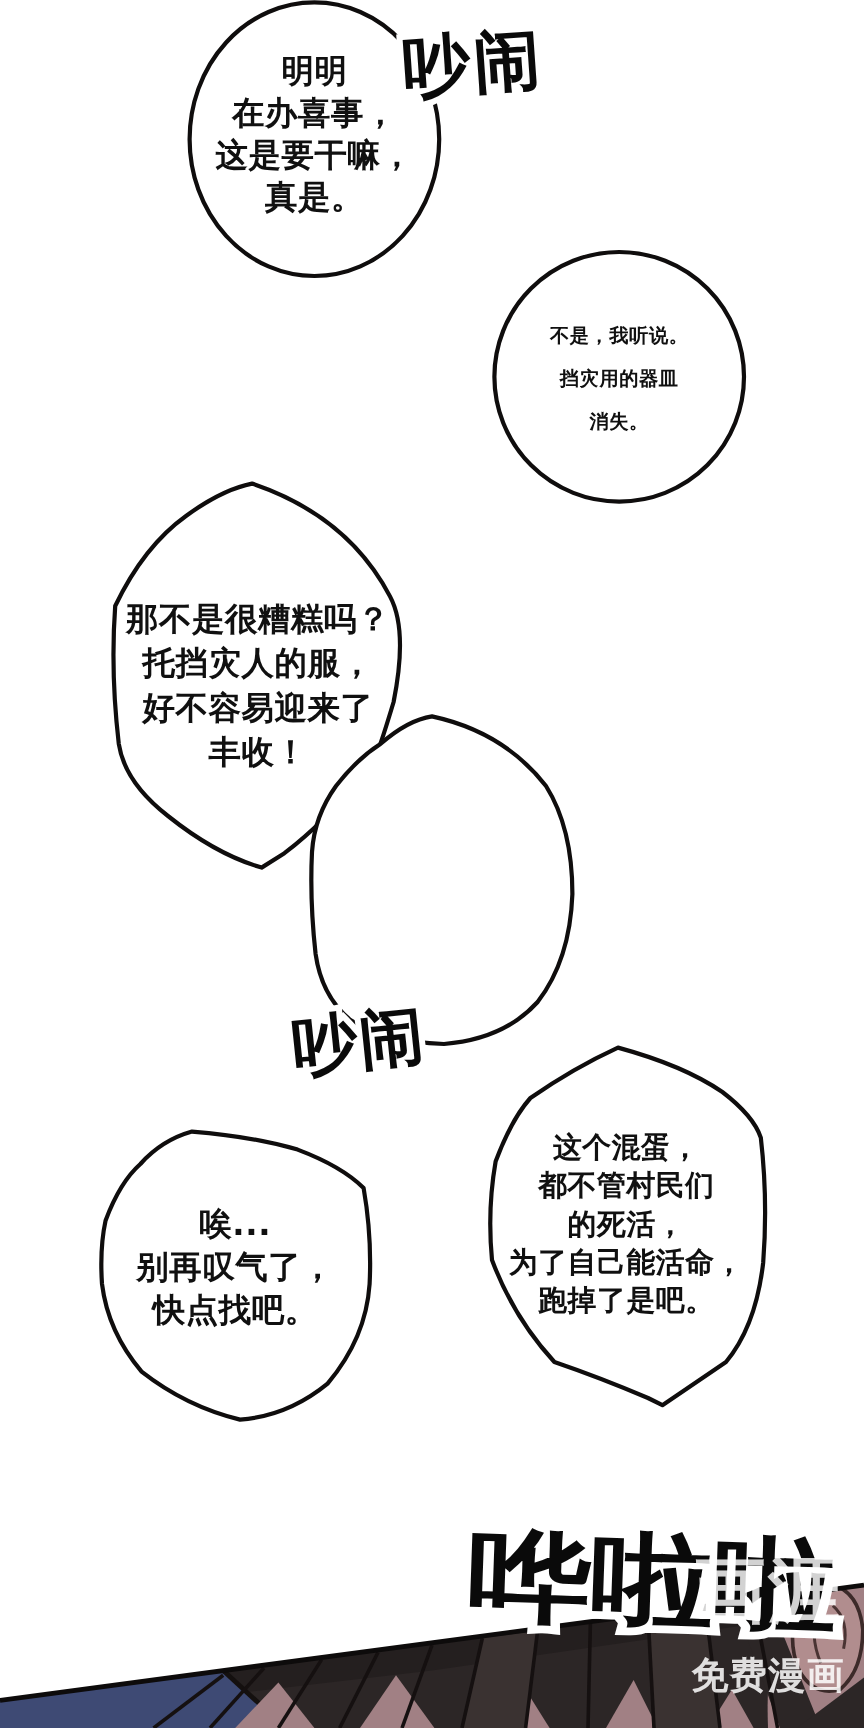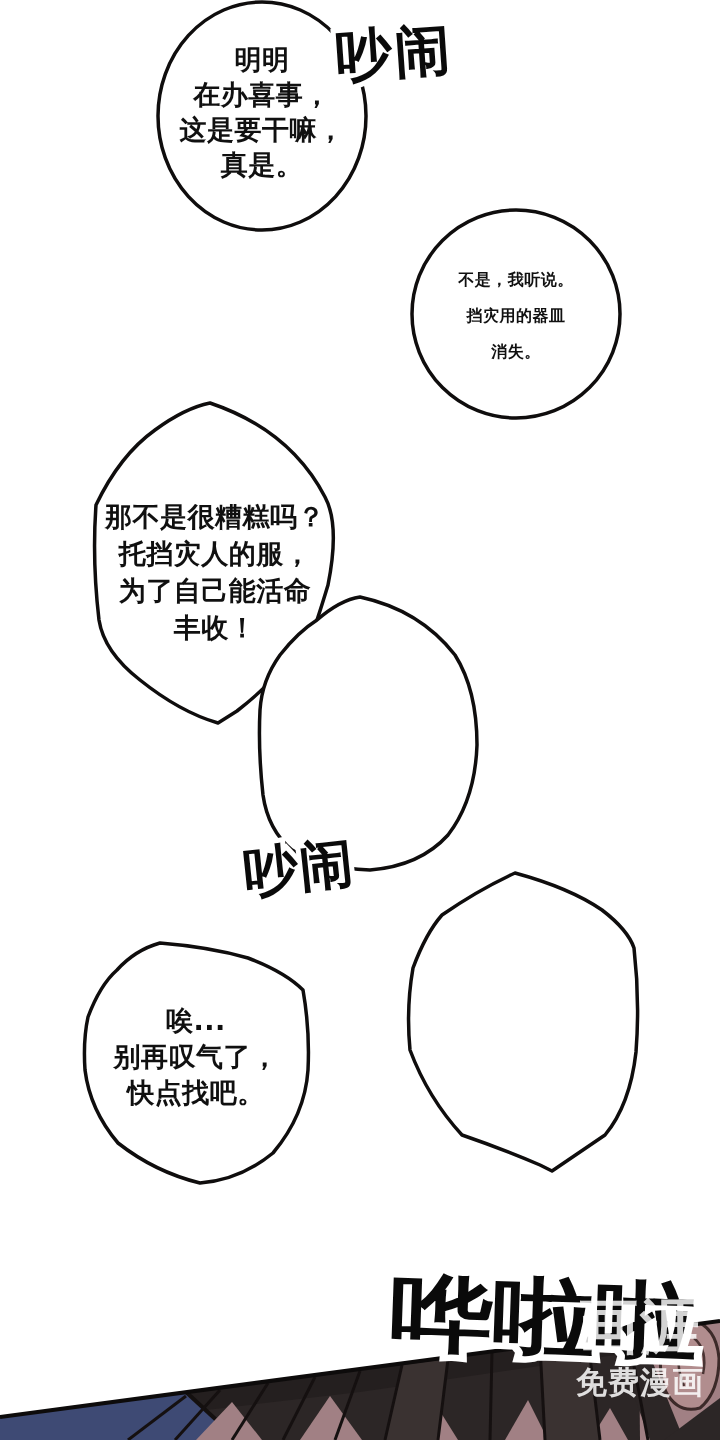--- a/index.html
+++ b/index.html
@@ -25,21 +25,21 @@
   .sfx .bk { position:absolute; left:0; top:0; -webkit-text-stroke:10px #ffffff; }
   .sfx .ft { position:relative; }
   .sfx1 { left:333px; top:20px;  font-size:56px; letter-spacing:3px; transform:rotate(-4deg); transform-origin:left top; }
   .sfx2 { left:240px; top:838px; font-size:54px; letter-spacing:2px; transform:rotate(-6deg); transform-origin:left top; }
   .sfx3 { left:392px; top:1256px; font-size:84px; letter-spacing:0px;
           transform:rotate(2deg) scaleX(1.22); transform-origin:left top; }
   .sfx3 .bk { -webkit-text-stroke:13px #ffffff; }
 
   .wm { position:absolute; left:560px; top:1294px; width:160px; text-align:center; z-index:6; }
   .wm-logo { font-size:60px; font-weight:900; line-height:64px; letter-spacing:2px; opacity:.82; }
-  .wm-cap  { font-size:31px; font-weight:700; letter-spacing:1px; opacity:.85; margin-top:4px; }
+  .wm-cap  { font-size:31px; font-weight:700; letter-spacing:1px; opacity:.85; margin-top:18px; }
 </style>
 </head>
 <body>
 
 <div class="page">
 
   <svg class="art" width="720" height="1440" viewBox="0 0 720 1440">
     <defs>
       <clipPath id="bottomclip">
         <polygon points="0,1416 720,1320 720,1440 0,1440"></polygon>
@@ -100,25 +100,30 @@
 
   <div class="btxt t1">明明
 在办喜事，
 这是要干嘛，
 真是。</div>
   <div class="btxt t2">不是，我听说。
 挡灾用的器皿
 消失。</div>
   <div class="btxt t3">那不是很糟糕吗？
 托挡灾人的服，
-为了自己能活命
+好不容易迎来了
 丰收！</div>
   <div class="btxt t5">唉...
 别再叹气了，
 快点找吧。</div>
+  <div class="btxt t6">这个混蛋，
+都不管村民们
+的死活，
+为了自己能活命，
+跑掉了是吧。</div>
 
   <div class="sfx sfx1">
     <span class="bk">吵闹</span>
     <span class="ft">吵闹</span>
   </div>
   <div class="sfx sfx2">
     <span class="bk">吵闹</span>
     <span class="ft">吵闹</span>
   </div>
   <div class="sfx sfx3">

